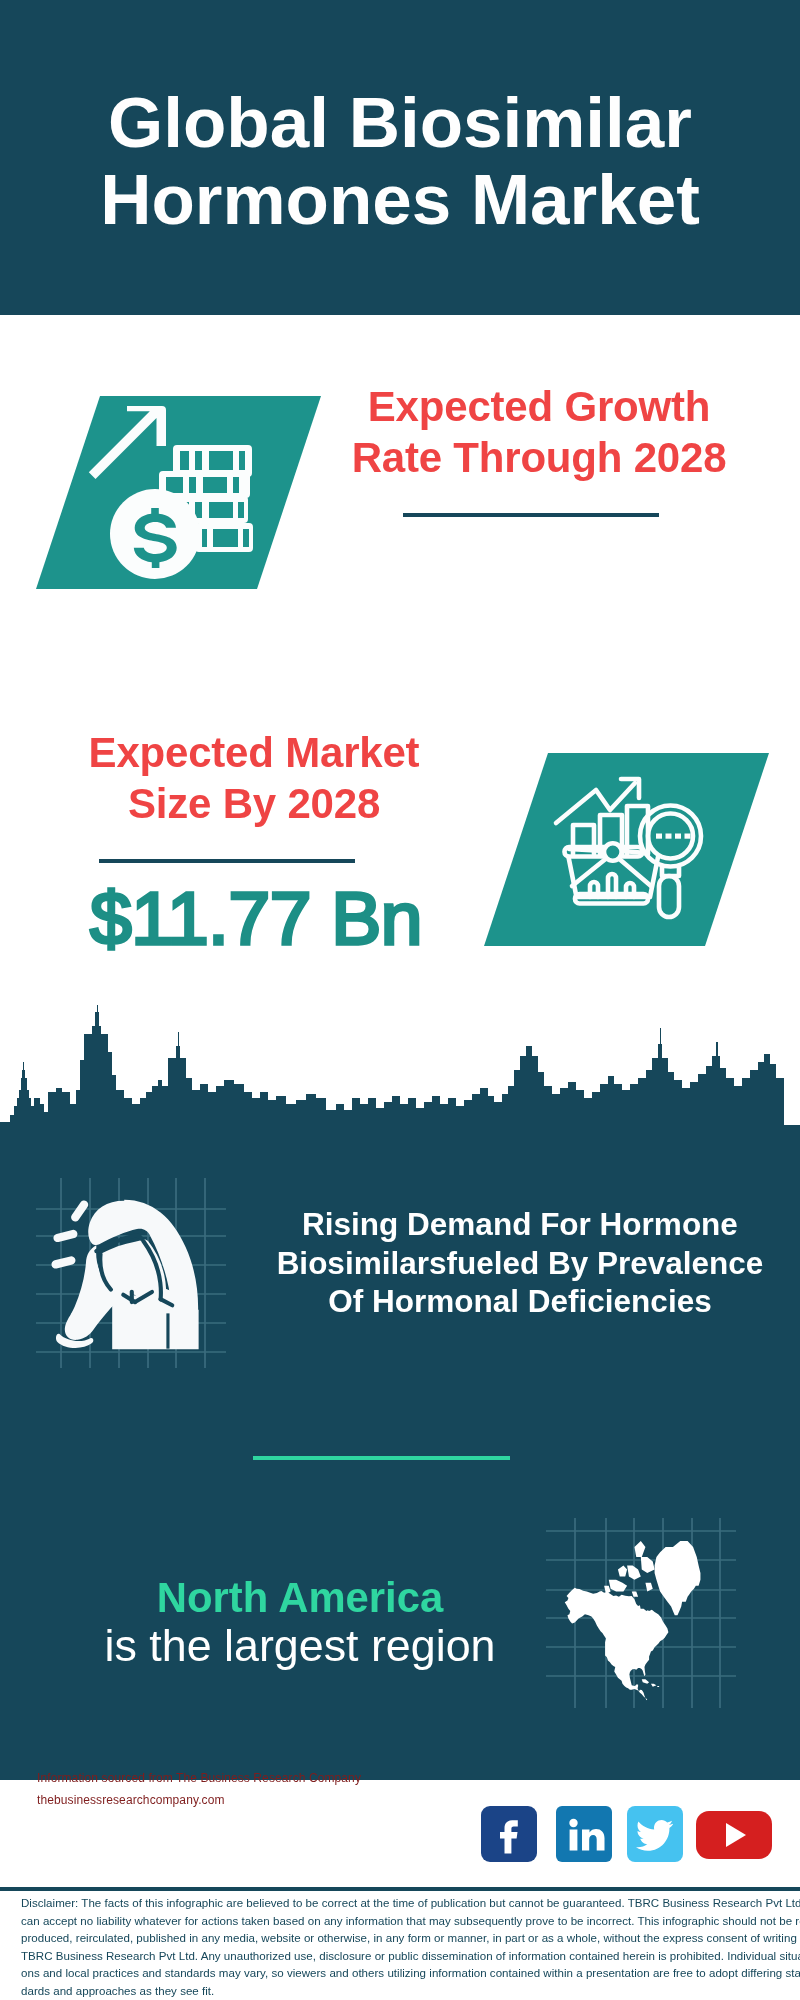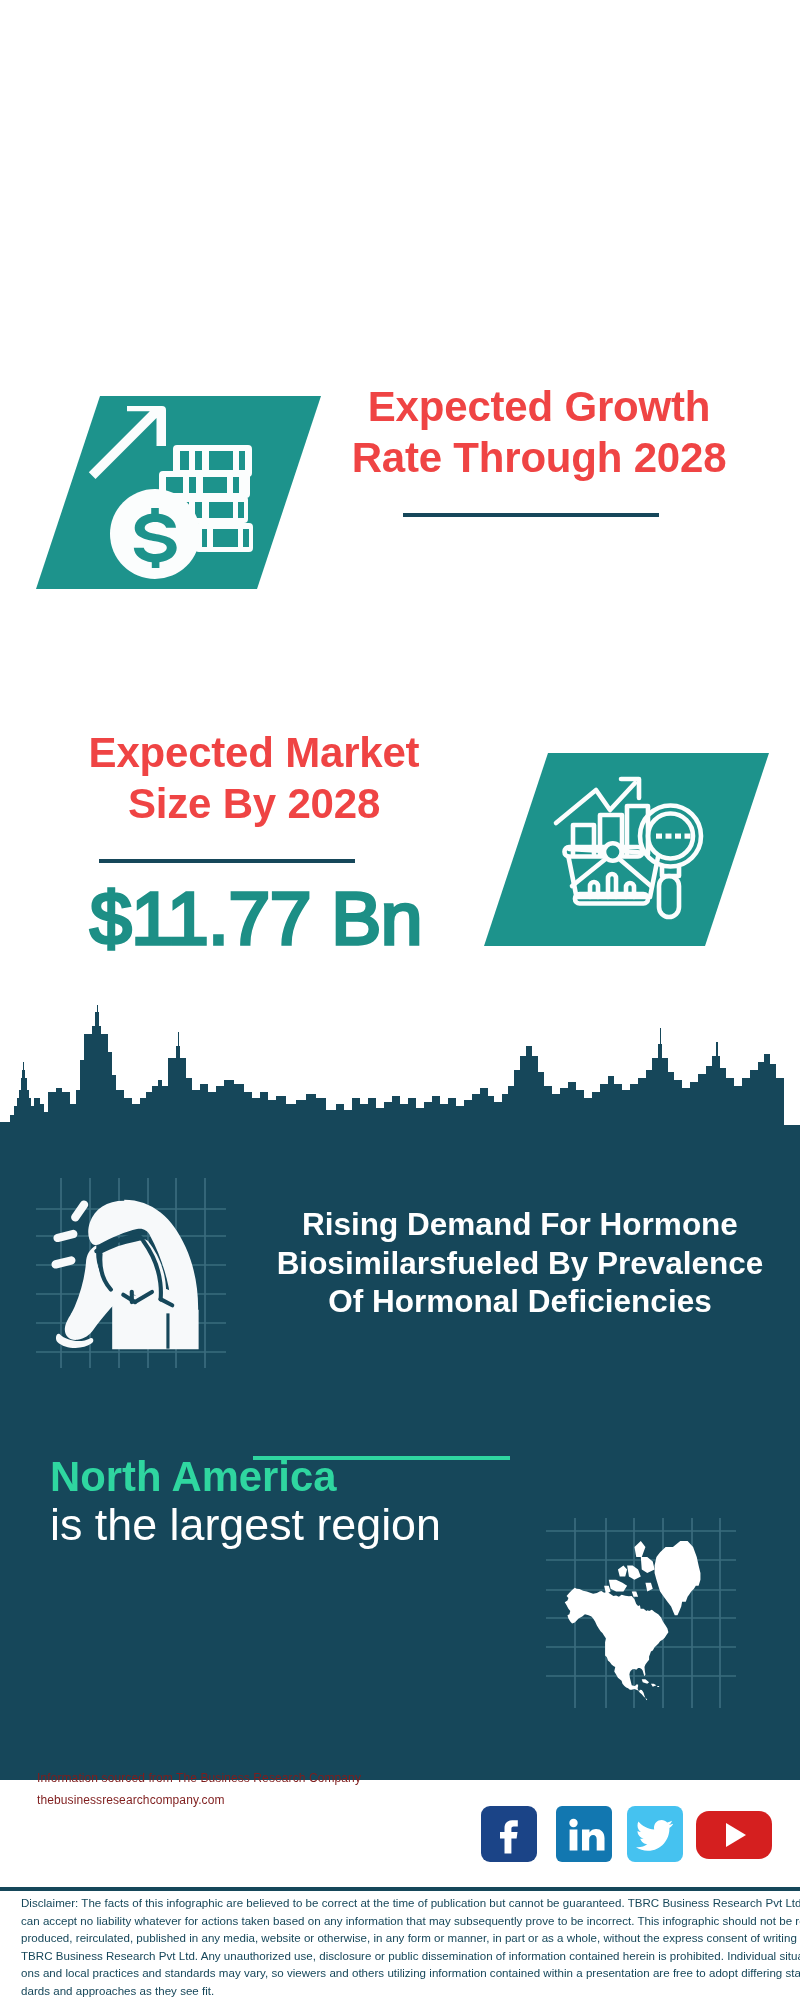--- a/index.html
+++ b/index.html
@@ -29,39 +29,45 @@
   
   .dark{position:absolute;left:0;top:1125px;width:800px;height:655px;background:#16475a;}
   .skyline{position:absolute;left:0;top:1004px;width:800px;height:150px;}
 
   .driver-icon{position:absolute;left:36px;top:1178px;width:190px;height:190px;}
   .driver-wrap{position:absolute;left:258px;top:1185px;width:524px;text-align:center;}
   .driver-head{color:#2fd6a0;font-weight:700;font-size:37px;line-height:40px;}
   .driver-body{color:#ffffff;font-weight:700;font-size:31.5px;line-height:38.5px;margin-top:20px;}
   .mid-rule{position:absolute;left:253px;top:1456px;width:257px;height:4px;background:#2fd6a0;}
 
-  .region-wrap{position:absolute;left:50px;top:1453px;width:500px;text-align:left;}
+  .region-wrap{position:absolute;left:50px;top:1574px;width:500px;text-align:center;}
   .region-head{color:#2fd6a0;font-weight:700;font-size:41.8px;line-height:48px;}
   .region-body{color:#ffffff;font-weight:400;font-size:44.8px;line-height:47px;}
   .map-icon{position:absolute;left:546px;top:1518px;width:190px;height:190px;}
 
   
   .footer{position:absolute;left:0;top:1780px;width:800px;height:220px;background:#fff;}
   .src{position:absolute;left:37px;top:1768px;color:#7f1d1d;font-size:12px;line-height:21.5px;letter-spacing:0.1px;}
   .social{position:absolute;top:1806px;left:481px;width:300px;height:60px;}
   .soc{position:absolute;top:0;display:block;}
   .soc-fb{left:0;} .soc-li{left:75px;} .soc-tw{left:146px;} .soc-yt{left:215px;top:2px;}
   .divider2{position:absolute;left:0;top:1887px;width:800px;height:3.5px;background:#16475a;}
   .disc{position:absolute;left:21px;top:1895px;width:789px;color:#16475a;font-size:11.55px;line-height:17.6px;word-break:break-all;text-align:left;letter-spacing:0.02px;}
 </style>
 </head>
 <body>
 
 <div class="page">
 
+  <div class="header">
+    <div class="header-title">
+      <div>Global Biosimilar</div>
+      <div>Hormones Market</div>
+    </div>
+  </div>
 
   <svg class="para growth-icon" viewBox="0 0 285 193">
     <polygon points="64,0 285,0 221,193 0,193" fill="#1d938c"></polygon>
     <g fill="#fbfdfd">
 
       <path d="M91,10 h35 a4,4 0 0 1 4,4 v36 h-9.5 v-28 l-61,61 -6.7,-6.7 61,-61 h-22.8 z"></path>
 
       <g fill-rule="evenodd">
         <path d="M141,49 h71 a4,4 0 0 1 4,4 v24 a4,4 0 0 1 -4,4 h-71 a4,4 0 0 1 -4,-4 v-24 a4,4 0 0 1 4,-4 z M144,55 h9 v19 h-9 z M159,55 h7 v19 h-7 z M173,55 h24 v19 h-24 z M203,55 h6 v19 h-6 z"></path>
         <path d="M127,75 h83 a4,4 0 0 1 4,4 v19 a4,4 0 0 1 -4,4 h-83 a4,4 0 0 1 -4,-4 v-19 a4,4 0 0 1 4,-4 z M130,81 h17 v16 h-17 z M153,81 h7 v16 h-7 z M167,81 h24 v16 h-24 z M197,81 h6 v16 h-6 z"></path>

